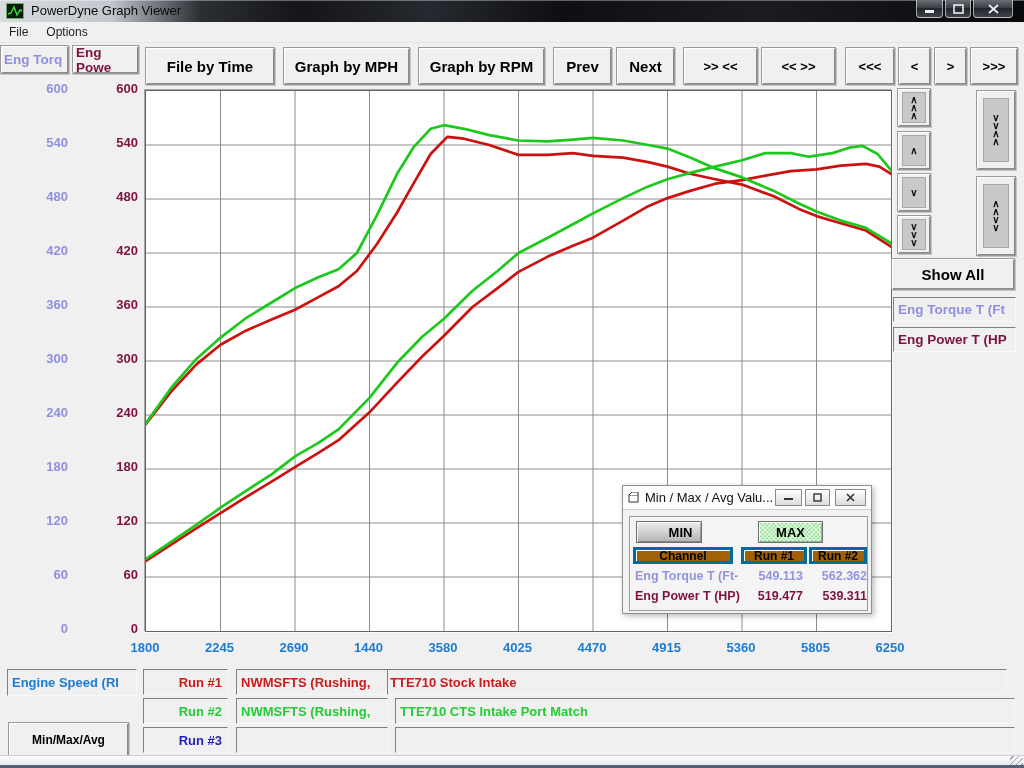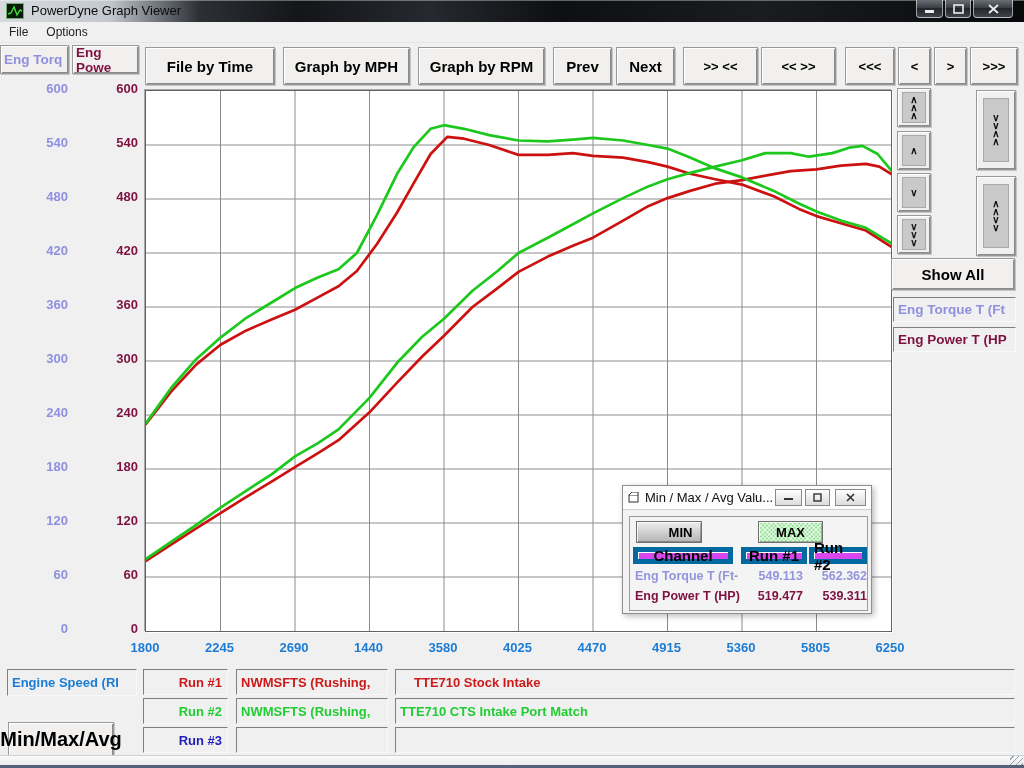--- a/index.html
+++ b/index.html
@@ -58,23 +58,23 @@
     background:linear-gradient(#ffffff,#dcdcdc);display:flex;align-items:center;justify-content:center;}
   .mm-frame{position:absolute;left:6px;top:30px;width:237px;height:93px;
     border:1px solid #9c9c9c;background:#f4f4f4;}
   .mm-btn{position:absolute;height:22px;box-sizing:border-box;border:1px solid #6f6f6f;
     display:flex;align-items:center;justify-content:center;font-size:13px;font-weight:bold;
     box-shadow:inset 1px 1px 0 rgba(255,255,255,.8),inset -1px -1px 0 rgba(0,0,0,.25);}
   .mm-min{background:linear-gradient(#ededed,#b4b4b4);padding-left:23px;}
   .mm-max{background-color:#8fe08f;
     background-image:repeating-linear-gradient(45deg,rgba(255,255,255,.5) 0 1.5px,transparent 1.5px 3px),
                      repeating-linear-gradient(-45deg,rgba(255,255,255,.5) 0 1.5px,transparent 1.5px 3px);}
-  .mm-head{position:absolute;height:17px;box-sizing:border-box;border:5px solid #0369a1;
-    background:#d946ef;display:flex;align-items:center;justify-content:center;
-    font-size:15px;font-weight:bold;box-shadow:inset 1px 1px 0 #fff;}
+  .mm-head{position:absolute;height:17px;box-sizing:border-box;border:3px solid #0369a1;
+    background:#a16207;display:flex;align-items:center;justify-content:center;
+    font-size:12px;font-weight:bold;box-shadow:inset 1px 1px 0 #fff;}
   .mm-cell{position:absolute;font-size:12.5px;font-weight:bold;white-space:nowrap;}
   
   .legend-run{justify-content:flex-end;padding-right:5px;}
   
   .bottomframe{position:absolute;left:0;top:755px;width:1024px;height:13px;
     background:linear-gradient(#fbfbfb,#e4e6ea);border-top:1px solid #cdd1d6;box-sizing:border-box;}
   .bottomline{position:absolute;left:0;top:765px;width:1024px;height:3px;background:#55617b;}
   .grip{position:absolute;right:1px;top:756px;width:13px;height:9px;
     background:repeating-linear-gradient(135deg,transparent 0 2px,#9aa0ab 2px 3px,transparent 3px 4px);}
 </style>
@@ -241,24 +241,24 @@
           <span>∧</span>
           <span>∧</span>
           <span>∨</span>
           <span>∨</span>
         </div>
       </div>
     </div>
 
   <div id="legend">
     <div class="sunken" style="left:7px;top:669px;width:130px;height:27px;padding-left:4px;color:#1b7cd6">Engine Speed (RI</div>
-    <div class="btn" style="left:8px;top:722px;width:106px;height:35px;font-size:20px">Min/Max/Avg</div>
+    <div class="btn" style="left:8px;top:722px;width:121px;height:35px;font-size:12px">Min/Max/Avg</div>
   <div class="sunken legend-run" style="left: 143px; top: 669px; width: 85px; height: 26px; color: rgb(204, 26, 26); justify-content: flex-end;">Run #1</div>
       <div class="sunken" style="left: 236px; top: 669px; width: 152px; height: 26px; padding-left: 4px; color: rgb(204, 26, 26);">NWMSFTS (Rushing,</div>
-      <div class="sunken" style="left: 395px; top: 669px; width: 620px; height: 26px; padding-left: 18px; color: rgb(204, 26, 26);">TTE710 Stock Intake</div>
+      <div class="sunken" style="left: 387px; top: 669px; width: 620px; height: 26px; padding-left: 2px; color: rgb(204, 26, 26);">TTE710 Stock Intake</div>
       <div class="sunken legend-run" style="left: 143px; top: 698px; width: 85px; height: 26px; color: rgb(34, 204, 51); justify-content: flex-end;">Run #2</div>
       <div class="sunken" style="left: 236px; top: 698px; width: 152px; height: 26px; padding-left: 4px; color: rgb(34, 204, 51);">NWMSFTS (Rushing,</div>
       <div class="sunken" style="left: 395px; top: 698px; width: 620px; height: 26px; padding-left: 4px; color: rgb(34, 204, 51);">TTE710 CTS Intake Port Match</div>
       <div class="sunken legend-run" style="left: 143px; top: 727px; width: 85px; height: 26px; color: rgb(34, 34, 187); justify-content: flex-end;">Run #3</div>
       <div class="sunken" style="left: 236px; top: 727px; width: 152px; height: 26px; padding-left: 4px; color: rgb(34, 34, 187);"></div>
       <div class="sunken" style="left: 395px; top: 727px; width: 620px; height: 26px; padding-left: 4px; color: rgb(34, 34, 187);"></div>
     </div>
 
   <div class="mmwin">
     <div class="mm-title">

